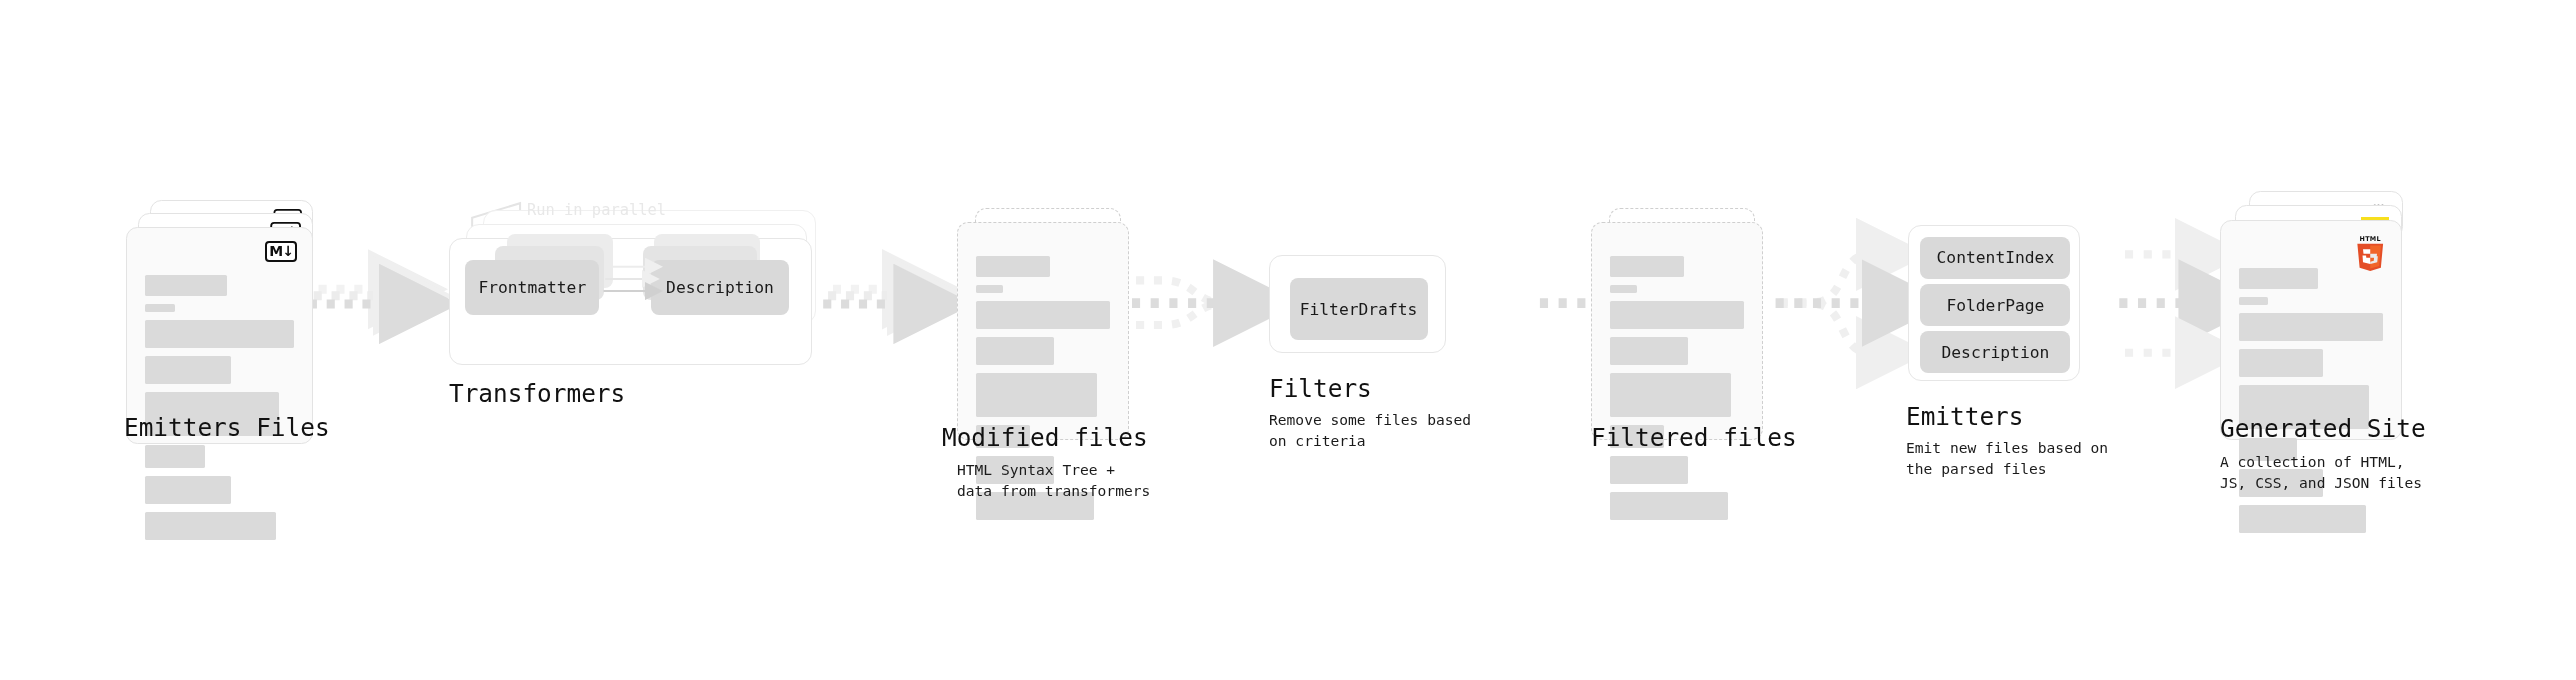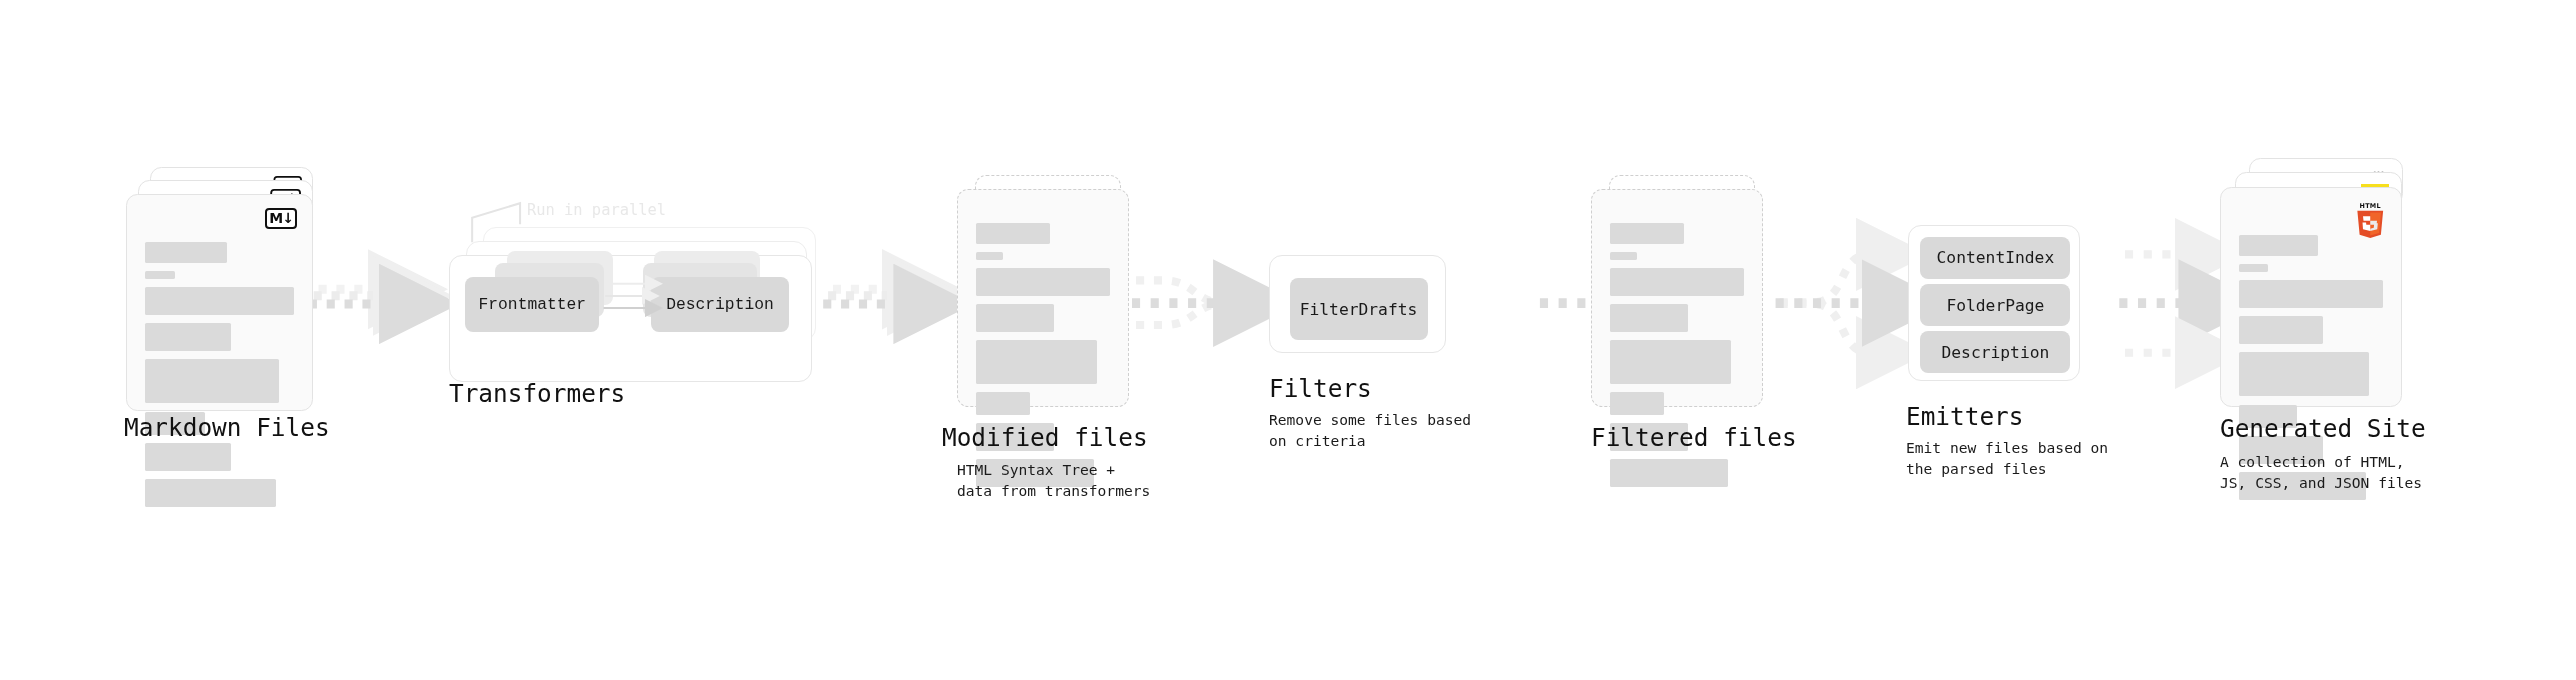--- a/index.html
+++ b/index.html
@@ -17,21 +17,21 @@
   #stage {
     position: relative;
     width: 2576px;
     height: 681px;
   }
 
   
   .node { position: absolute; }
 
   
-  .doc-stack { position: absolute; }
+  .doc-stack { position: absolute; margin-top: 33px; }
   .doc-card {
     position: absolute;
     background: #fafafa;
     border: 1.6px solid #e3e3e3;
     border-radius: 11.4px;
     box-sizing: border-box;
   }
   .doc-card.dashed {
     background: #fafafa;
     border: 1.6px dashed #cfcfcf;
@@ -215,23 +215,23 @@
           <div class="bar" style="width: 20%; height: 8.1px;"></div>
           <div class="bar" style="width: 100%; height: 28px;"></div>
           <div class="bar" style="width: 58%; height: 28px;"></div>
           <div class="bar" style="width: 90%; height: 44px;"></div>
           <div class="bar" style="width: 40%; height: 23px;"></div>
           <div class="bar" style="width: 58%; height: 28px;"></div>
           <div class="bar" style="width: 88%; height: 28px;"></div>
         </div>
     </div>
   </div>
-  <div class="title" style="left:124px; top:413px;">Markdown Files</div>
-
-  <div class="node" style="left:449px; top:227px; width:382px; height:154px;font-family:Liberation Mono, monospace;">
+  <div class="title" style="left:124px; top:413px;">Emitters Files</div>
+
+  <div class="node" style="left:449px; top:210px; width:382px; height:154px;">
 
     <div class="group-box" style="left:34px; top:0px;   width:333px; height:114px; border-color:#f0f0f0;"></div>
     <div class="group-box" style="left:17px; top:14px;  width:341px; height:122px; border-color:#ededed;"></div>
     <div class="group-box" style="left:0px;  top:28px;  width:363px; height:127px; border-color:#e6e6e6;"></div>
 
     <div class="chip" style="left:58px; top:24.4px; width:106px; height:54px; background:#ececec;"></div>
     <div class="chip" style="left:46px; top:36px; width:109px; height:54px; background:#e4e4e4;"></div>
     <div class="chip" style="left:16.3px; top:50px; width:134px; height:55px;">Frontmatter</div>
 
     <div class="chip" style="left:205px; top:24.4px; width:106px; height:54px; background:#ececec;"></div>

